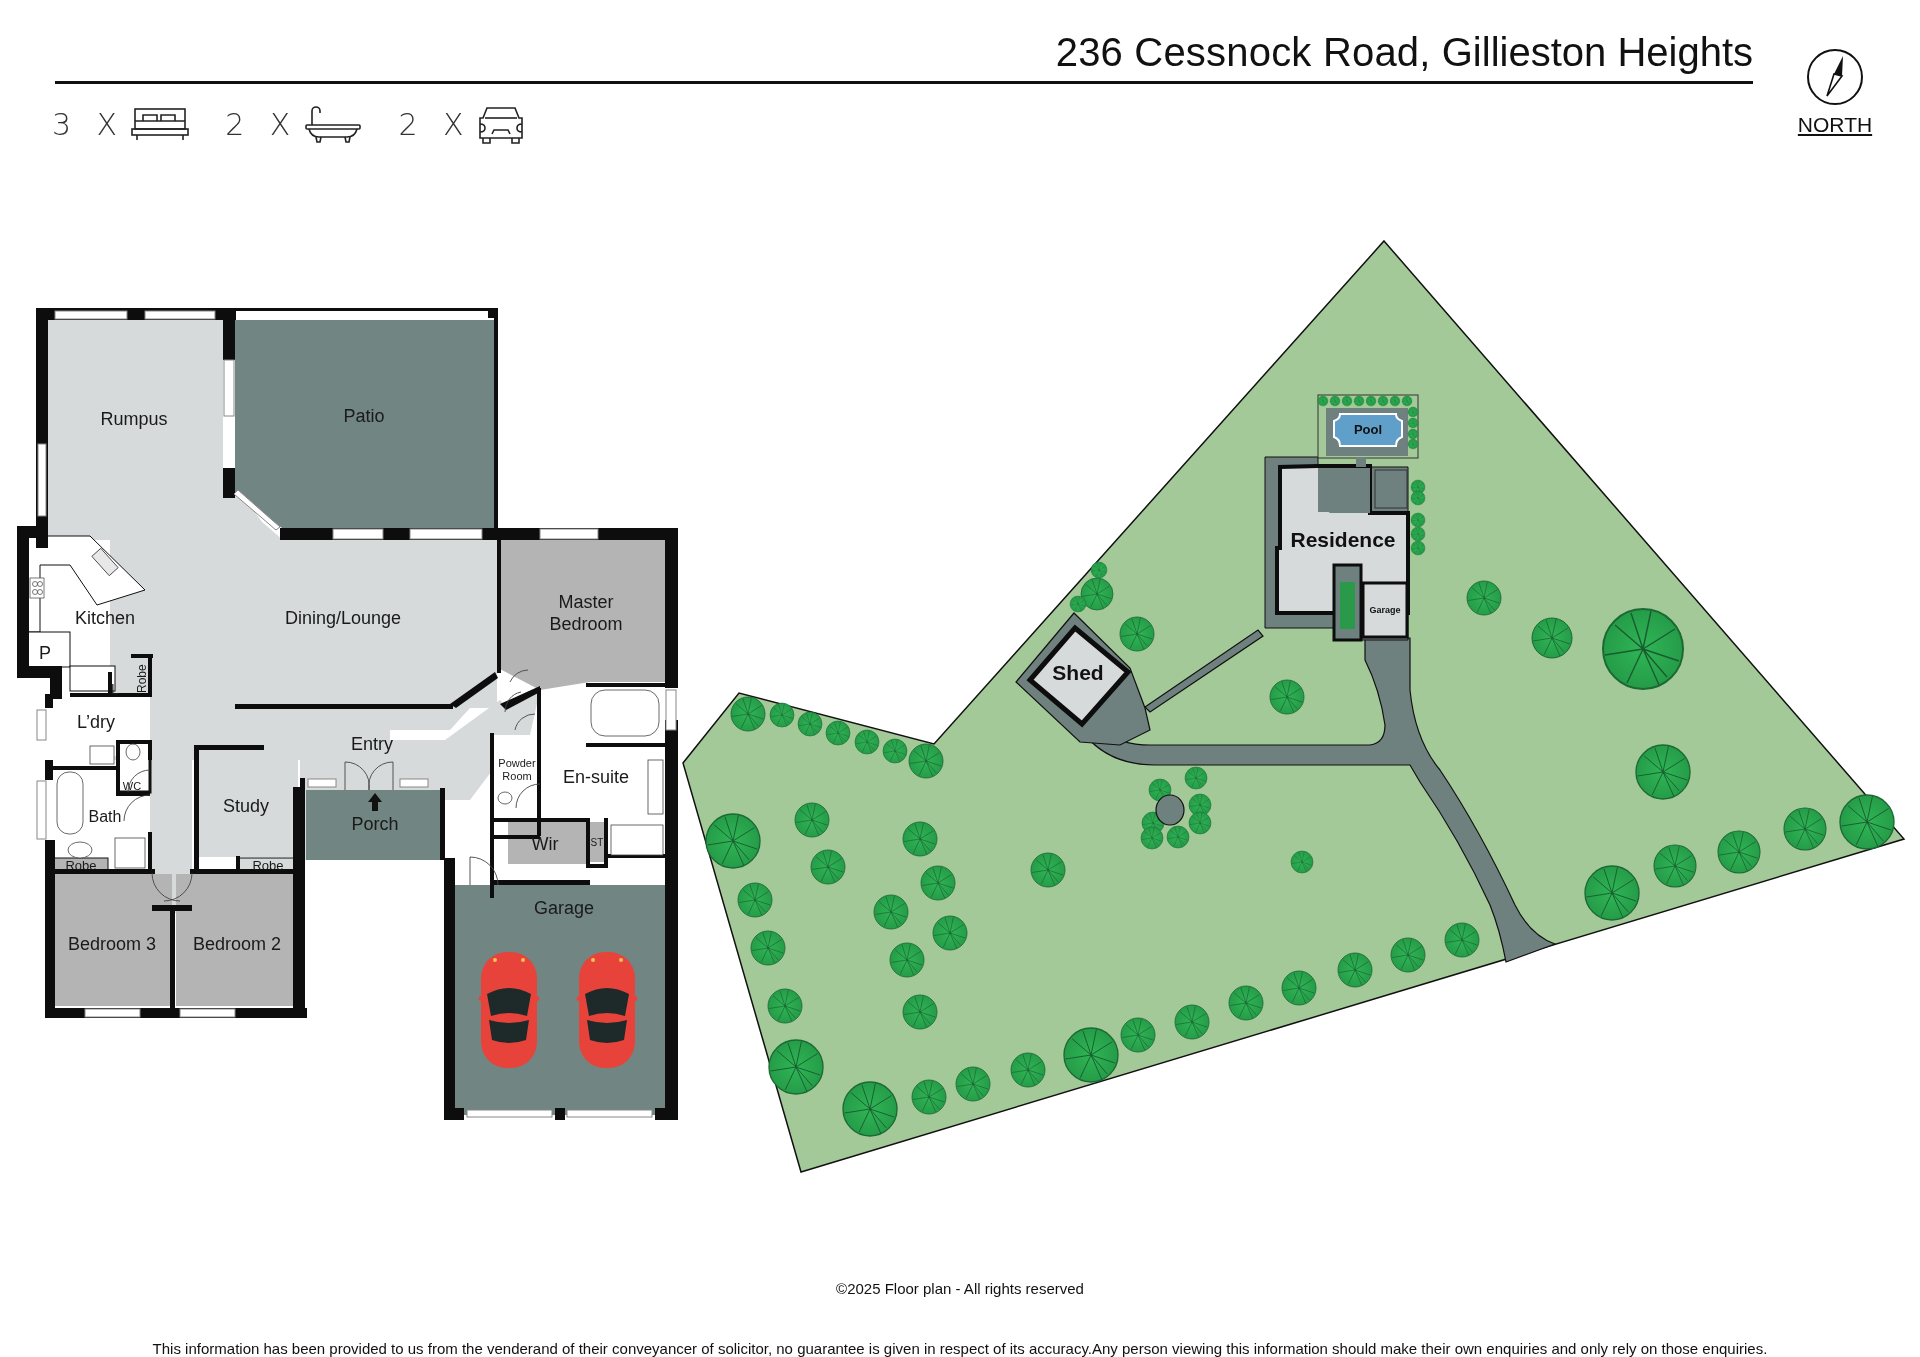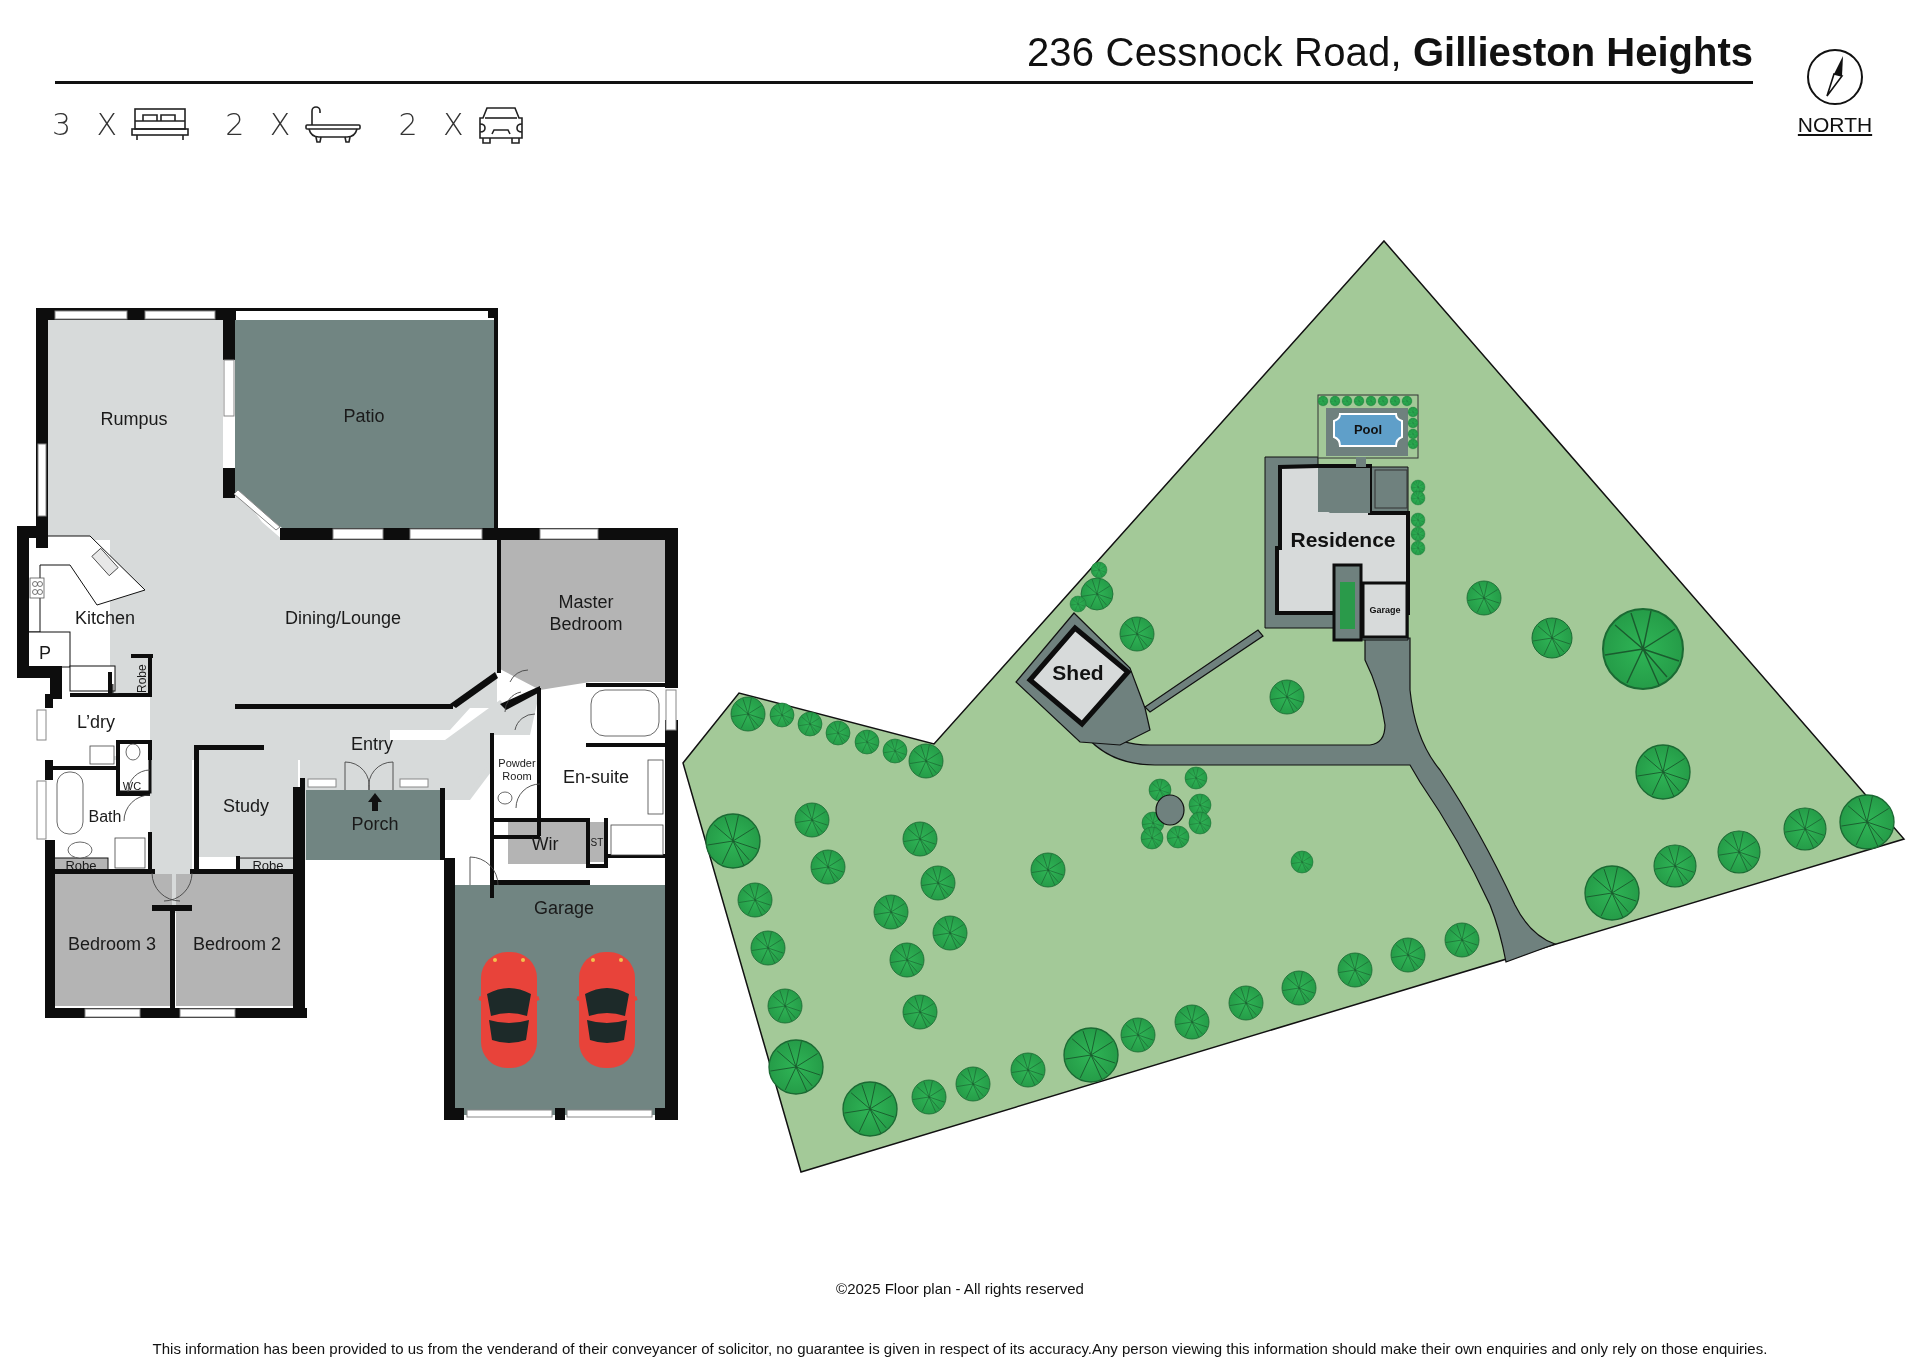--- a/index.html
+++ b/index.html
@@ -1,19 +1,19 @@
 <!DOCTYPE html>
 <html><head>
 <meta charset="utf-8">
 <style>
   html, body { margin:0; padding:0; background:#ffffff; }
   body { width:1920px; height:1357px; position:relative; overflow:hidden; font-family:"Liberation Sans", sans-serif; color:#111; }
   .title { position:absolute; right:167px; top:28px; font-size:40px; line-height:48px; white-space:nowrap; color:#111; font-family:"Liberation Sans", sans-serif; }
   .title .street { font-weight:400; letter-spacing:0.2px;text-align:center; }
-  .title .suburb { font-weight:700; }
+  .title .suburb { font-weight:400; }
   .rule { position:absolute; left:55px; top:81px; width:1698px; height:3px; background:#111; }
   .features { position:absolute; left:52px; top:104px; height:40px; display:flex; align-items:center; }
   .feat { display:flex; align-items:center; margin-right:36px; }
   .feat-count { font-size:30px; font-weight:300; color:#333; letter-spacing:8px; font-family:"DejaVu Sans", sans-serif; font-weight:200; }
   .feat svg { margin-left:6px; }
   .compass { position:absolute; left:1806px; top:48px; width:58px; height:58px; }
   .north { position:absolute; left:1790px; top:113px; width:90px; text-align:center; font-size:21px; color:#111;text-decoration:underline; }
   .plans { position:absolute; left:0; top:0; width:1920px; height:1357px; }
   .footer1 { position:absolute; top:1280px; left:0; width:1920px; text-align:center; font-size:15px; color:#111; }
   .footer2 { position:absolute; top:1340px; left:0; width:1920px; text-align:center; font-size:15px; color:#111; }

